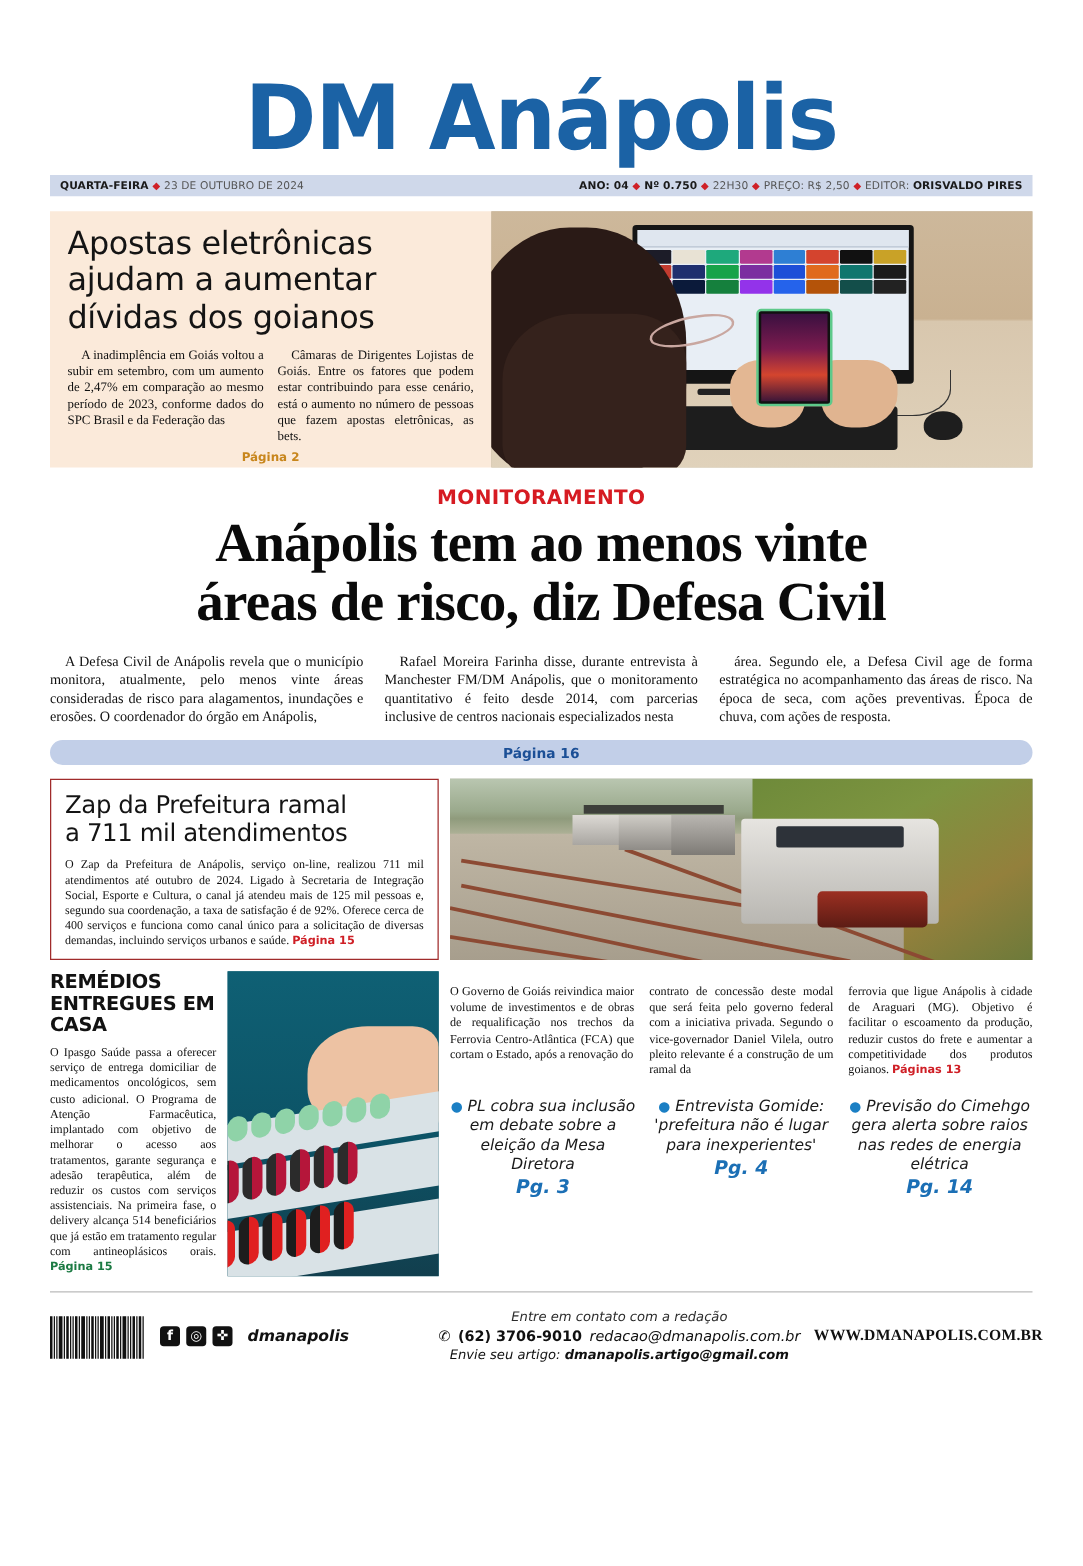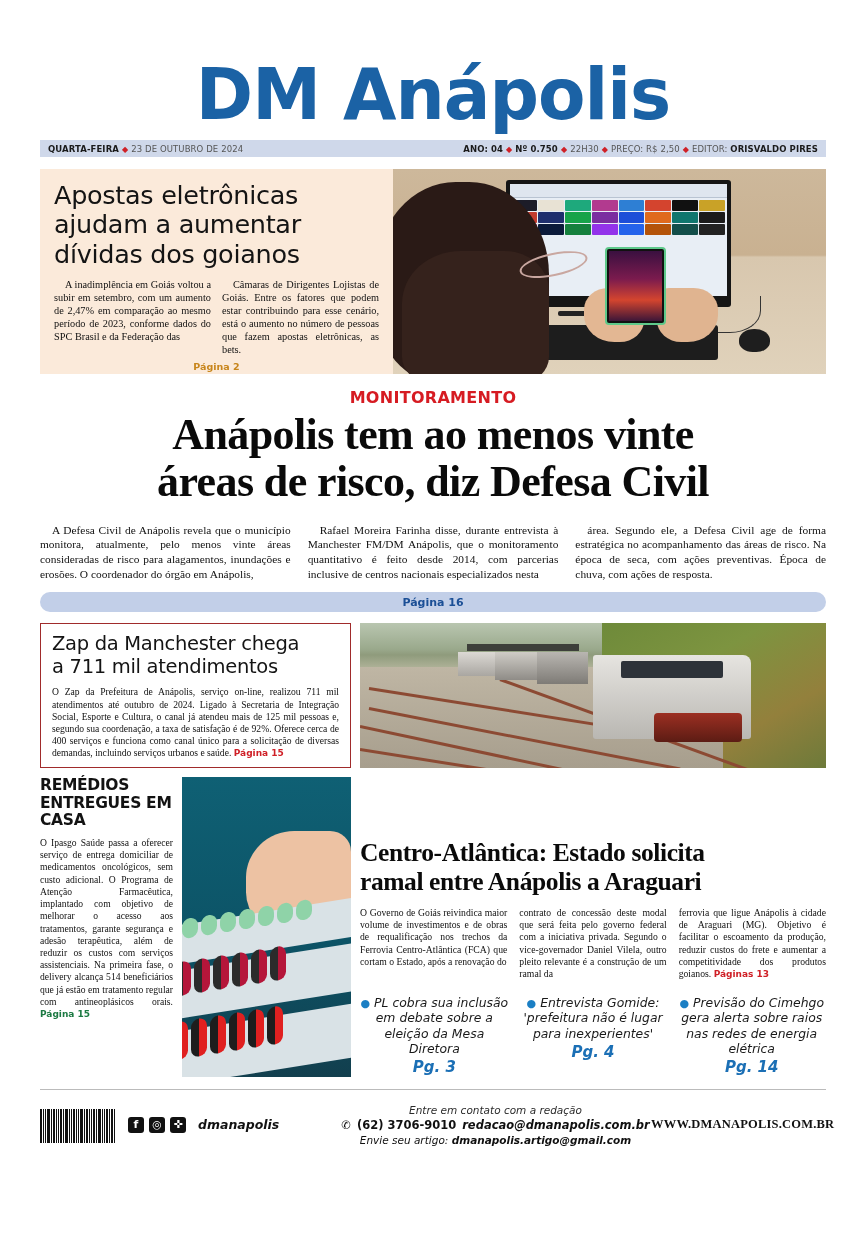--- a/index.html
+++ b/index.html
@@ -258,21 +258,21 @@
   .handle {
     font-family:"DejaVu Sans", sans-serif;
     font-style:italic;
     font-weight:bold;
     font-size:12.5px;
     color:#111;
   }
   .foot-center { flex:1; text-align:center; font-family:"DejaVu Sans", sans-serif; }
   .fc-l1 { font-style:italic; font-size:10.5px; color:#2b2b2b; }
   .fc-l2 { font-size:11.5px; font-weight:bold; margin-top:2px; display:flex; justify-content:center; align-items:center; gap:6px; }
-  .fc-mail { font-style:italic; font-weight:bold; font-size:11.5px; }
+  .fc-mail { font-style:italic; font-weight:normal; font-size:11.5px; }
   .fc-l3 { font-size:10.5px; font-style:italic; margin-top:2px; }
   .fc-l3 b { font-style:italic; }
   .foot-site {
     font-family:"Liberation Serif", serif;
     font-weight:bold;
     font-size:12.5px;
     letter-spacing:0.2px;
     width:175px;
     text-align:left;
     color:#111;
@@ -408,21 +408,21 @@
       </div>
     <div class="main-col">
         <p>área. Segundo ele, a Defesa Civil age de forma estratégica no acompanhamento das áreas de risco. Na época de seca, com ações preventivas. Época de chuva, com ações de resposta.</p>
       </div>
   </div>
   <div class="pagebar">Página 16</div>
 
   <div class="row2">
     <div class="zapbox">
       <div class="zap-head">
-        <div>Zap da Manchester chega</div>
+        <div>Zap da Prefeitura ramal</div>
         <div>a 711 mil atendimentos</div>
       </div>
       <div class="zap-body">
         <p>O Zap da Prefeitura de Anápolis, serviço on-line, realizou 711 mil atendimentos até outubro de 2024. Ligado à Secretaria de Integração Social, Esporte e Cultura, o canal já atendeu mais de 125 mil pessoas e, segundo sua coordenação, a taxa de satisfação é de 92%. Oferece cerca de 400 serviços e funciona como canal único para a solicitação de diversas demandas, incluindo serviços urbanos e saúde.</p>
         <span class="zap-page">Página 15</span>
       </div>
     </div>
     <div class="trainphoto">
       <div class="ph sky"></div>
       <div class="ph embank"></div>
@@ -478,24 +478,20 @@
         <div class="caps" style="background:linear-gradient(90deg,#1d1d1d 50%,#e02020 50%);height:38px;"></div>
         <div class="caps" style="background:linear-gradient(90deg,#1d1d1d 50%,#e02020 50%);height:38px;"></div>
         <div class="caps" style="background:linear-gradient(90deg,#1d1d1d 50%,#e02020 50%);height:38px;"></div>
         <div class="caps" style="background:linear-gradient(90deg,#1d1d1d 50%,#e02020 50%);height:38px;"></div>
         <div class="caps" style="background:linear-gradient(90deg,#1d1d1d 50%,#e02020 50%);height:38px;"></div>
         <div class="caps" style="background:linear-gradient(90deg,#1d1d1d 50%,#e02020 50%);height:38px;"></div>
       </div>
     </div>
 
     <div class="centro">
-      <div class="centro-head">
-        <div>Centro-Atlântica: Estado solicita</div>
-        <div>ramal entre Anápolis a Araguari</div>
-      </div>
       <div class="centro-cols">
         <div class="centro-col"><p>O Governo de Goiás reivindica maior volume de investimentos e de obras de requalificação nos trechos da Ferrovia Centro-Atlântica (FCA) que cortam o Estado, após a renovação do</p></div>
         <div class="centro-col"><p>contrato de concessão deste modal que será feita pelo governo federal com a iniciativa privada. Segundo o vice-governador Daniel Vilela, outro pleito relevante é a construção de um ramal da</p></div>
         <div class="centro-col">
           <p>ferrovia que ligue Anápolis à cidade de Araguari (MG). Objetivo é facilitar o escoamento da produção, reduzir custos do frete e aumentar a competitividade dos produtos goianos.</p>
           <span class="centro-page">Páginas 13</span>
         </div>
       </div>
 
       <div class="teasers">

